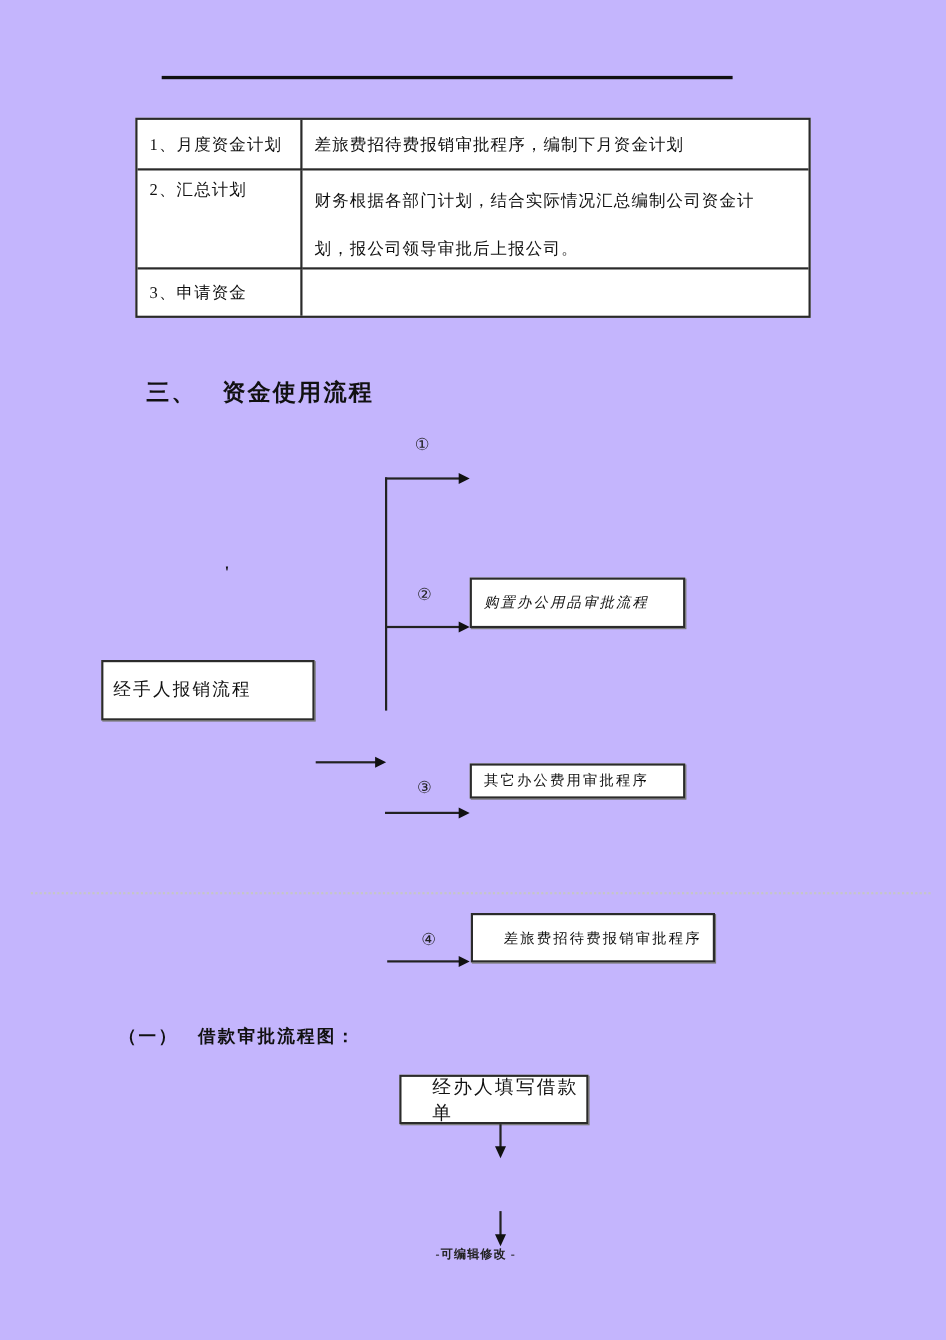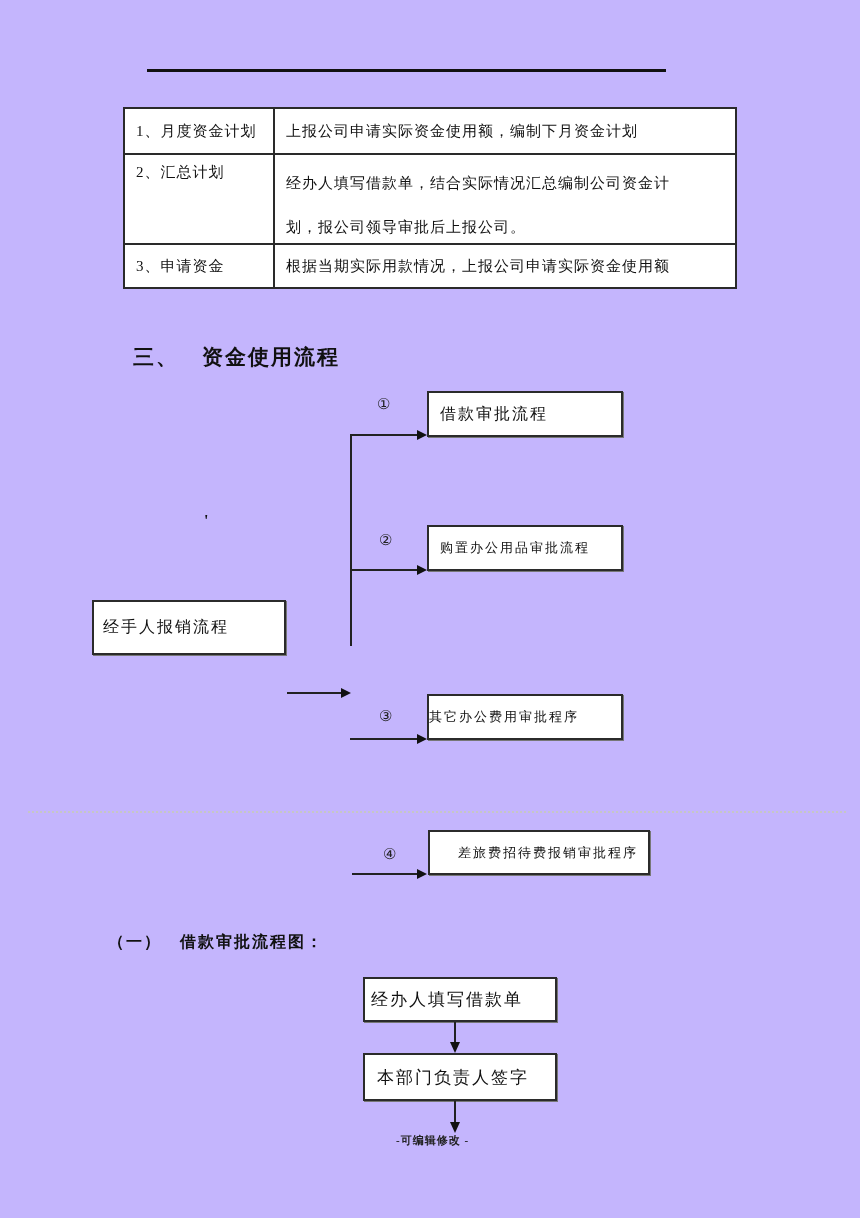--- a/index.html
+++ b/index.html
@@ -121,69 +121,66 @@
 </style>
 </head>
 <body>
 
 <div class="page">
 
   <div class="top-rule"></div>
 
   <div class="fund-table">
     <div class="cell col1 rowline vcenter">1、月度资金计划</div>
-    <div class="cell rowline vcenter">上报公司申请实际资金使用额，编制下月资金计划</div>
+    <div class="cell rowline vcenter">差旅费招待费报销审批程序，编制下月资金计划</div>
 
     <div class="cell col1 rowline vtop">2、汇总计划</div>
     <div class="cell rowline twoline">
-      <div class="desc-line">经办人填写借款单，结合实际情况汇总编制公司资金计</div>
+      <div class="desc-line">财务根据各部门计划，结合实际情况汇总编制公司资金计</div>
       <div class="desc-line">划，报公司领导审批后上报公司。</div>
     </div>
 
     <div class="cell col1 vcenter">3、申请资金</div>
-    <div class="cell vcenter">根据当期实际用款情况，上报公司申请实际资金使用额</div>
   </div>
 
   <div class="section-heading">三、　资金使用流程</div>
 
   <div class="vline" style="left:350px; top:434px; height:212px;"></div>
 
   <div class="hline" style="left:350px; top:434px; width:68px;"></div>
   <div class="arr-right" style="left:417px; top:430px;"></div>
   <div class="circ-num" style="left:377px; top:395px;">①</div>
-  <div class="flow-box" style="left:427px; top:391px; width:196px; height:46px; font-size:16px; letter-spacing:2px; padding-left:11px;">借款审批流程</div>
 
   <div class="stray-mark">'</div>
 
   <div class="hline" style="left:350px; top:569px; width:68px;"></div>
   <div class="arr-right" style="left:417px; top:565px;"></div>
   <div class="circ-num" style="left:379px; top:531px;">②</div>
-  <div class="flow-box" style="left:427px; top:525px; width:196px; height:46px; font-size:13px; letter-spacing:2px; padding-left:11px;">购置办公用品审批流程</div>
+  <div class="flow-box" style="left:427px; top:525px; width:196px; height:46px; font-size:13px; letter-spacing:2px; padding-left:11px;font-style:italic;">购置办公用品审批流程</div>
 
   <div class="flow-box" style="left:92px; top:600px; width:194px; height:55px; font-size:16px; letter-spacing:2px; padding-left:9px;">经手人报销流程</div>
   <div class="hline" style="left:287px; top:692px; width:55px;"></div>
   <div class="arr-right" style="left:341px; top:688px;"></div>
 
   <div class="hline" style="left:350px; top:738px; width:68px;"></div>
   <div class="arr-right" style="left:417px; top:734px;"></div>
   <div class="circ-num" style="left:379px; top:707px;">③</div>
-  <div class="flow-box" style="left:427px; top:694px; width:196px; height:46px; font-size:13px; letter-spacing:2px; ">其它办公费用审批程序</div>
+  <div class="flow-box" style="left:427px; top:694px; width:196px; height:32px; font-size:13px; letter-spacing:2px; padding-left:11px;">其它办公费用审批程序</div>
 
   <div class="page-break"></div>
 
   <div class="hline" style="left:352px; top:873px; width:66px;"></div>
   <div class="arr-right" style="left:417px; top:869px;"></div>
   <div class="circ-num" style="left:383px; top:845px;">④</div>
   <div class="flow-box" style="left:428px; top:830px; width:222px; height:45px; font-size:13px; letter-spacing:2px; padding-left:28px;">差旅费招待费报销审批程序</div>
 
   <div class="sub-heading">（一）　借款审批流程图：</div>
 
-  <div class="flow-box" style="left:363px; top:977px; width:194px; height:45px; font-size:17px; letter-spacing:2px; padding-left:6px;">经办人填写借款单</div>
+  <div class="flow-box" style="left:363px; top:977px; width:172px; height:45px; font-size:17px; letter-spacing:2px; padding-left:28px;">经办人填写借款单</div>
   <div class="vline" style="left:454px; top:1022px; height:21px;"></div>
   <div class="arr-down" style="left:450px; top:1042px;"></div>
 
-  <div class="flow-box" style="left:363px; top:1053px; width:194px; height:48px; font-size:17px; letter-spacing:2px; padding-left:12px;">本部门负责人签字</div>
   <div class="vline" style="left:454px; top:1101px; height:22px;"></div>
   <div class="arr-down" style="left:450px; top:1122px;"></div>
 
   <div class="footer-note">-可编辑修改 -</div>
 
 </div>
 
 </body></html>

